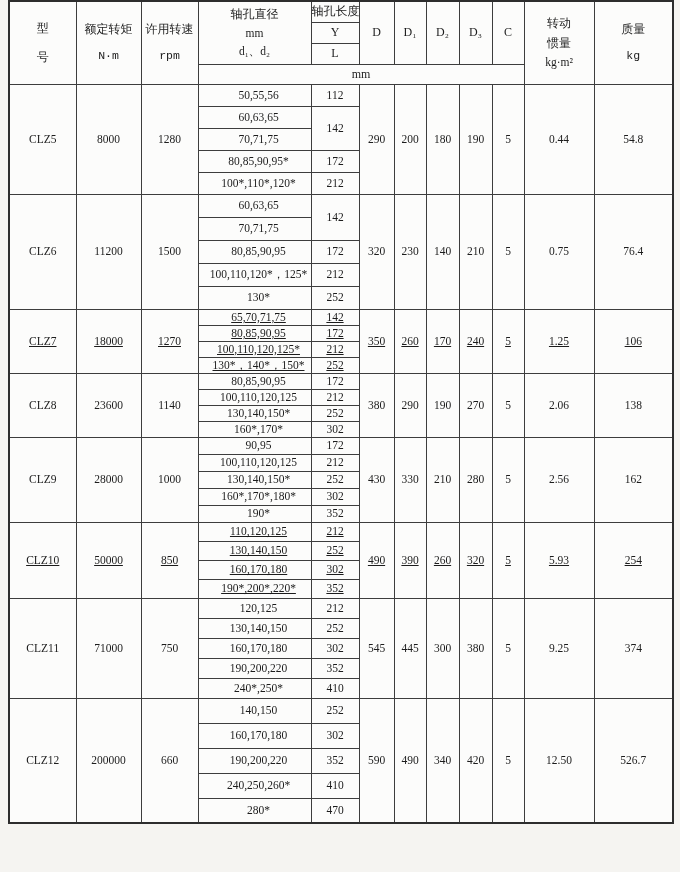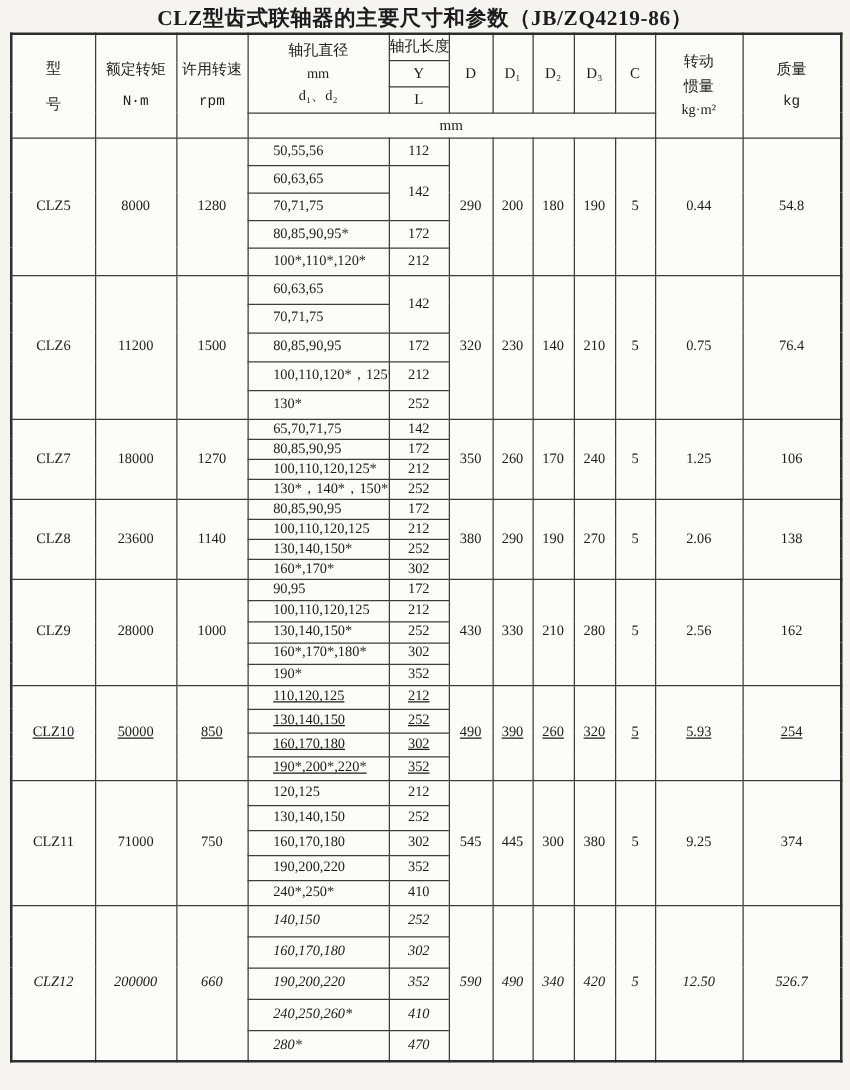--- a/index.html
+++ b/index.html
@@ -41,36 +41,35 @@
   }
   thead th { font-size: 12px; }
   thead tr.hr1 th { height: 21px; }
   thead tr.hr2 th { height: 21px; }
   thead tr.hr3 th { height: 21px; }
   thead tr.hr4 th { height: 20px; }
   .stack2 span { display: block; line-height: 2.4; }
   .stack2s span { display: block; line-height: 2.2; font-family: Liberation Mono, monospace; }
   .stack3 span { display: block; line-height: 1.6; }
   .latin { font-size: 11.5px; }
-  td.dia { text-align: left; padding-left: 20px; }
+  td.dia { text-align: center; padding-left: 8px; }
   
   tbody.m0 td { height: 22px; }
   tbody.m1 td { height: 23px; }
-  tbody.m2 td { height: 16px; }
+  tbody.m2 td { height: 16px; text-decoration: underline; }
   tbody.m3 td { height: 16px; }
   tbody.m4 td { height: 17px; }
   tbody.m5 td { height: 19px; text-decoration: underline; }
   tbody.m6 td { height: 20px; }
-  tbody.m7 td { height: 25px; font-style: italic; }
+  tbody.m7 td { height: 25px; }
 </style>
 </head>
 <body>
 
 <div class="page">
-  <div class="title">CLZ型齿式联轴器的主要尺寸和参数（JB/ZQ4219-86）</div>
 
   <table class="spec">
     <colgroup>
       <col style="width:67px">
         <col style="width:65px">
         <col style="width:57px">
       <col style="width:113px">
         <col style="width:48px">
         <col style="width:35px">
       <col style="width:32px">

